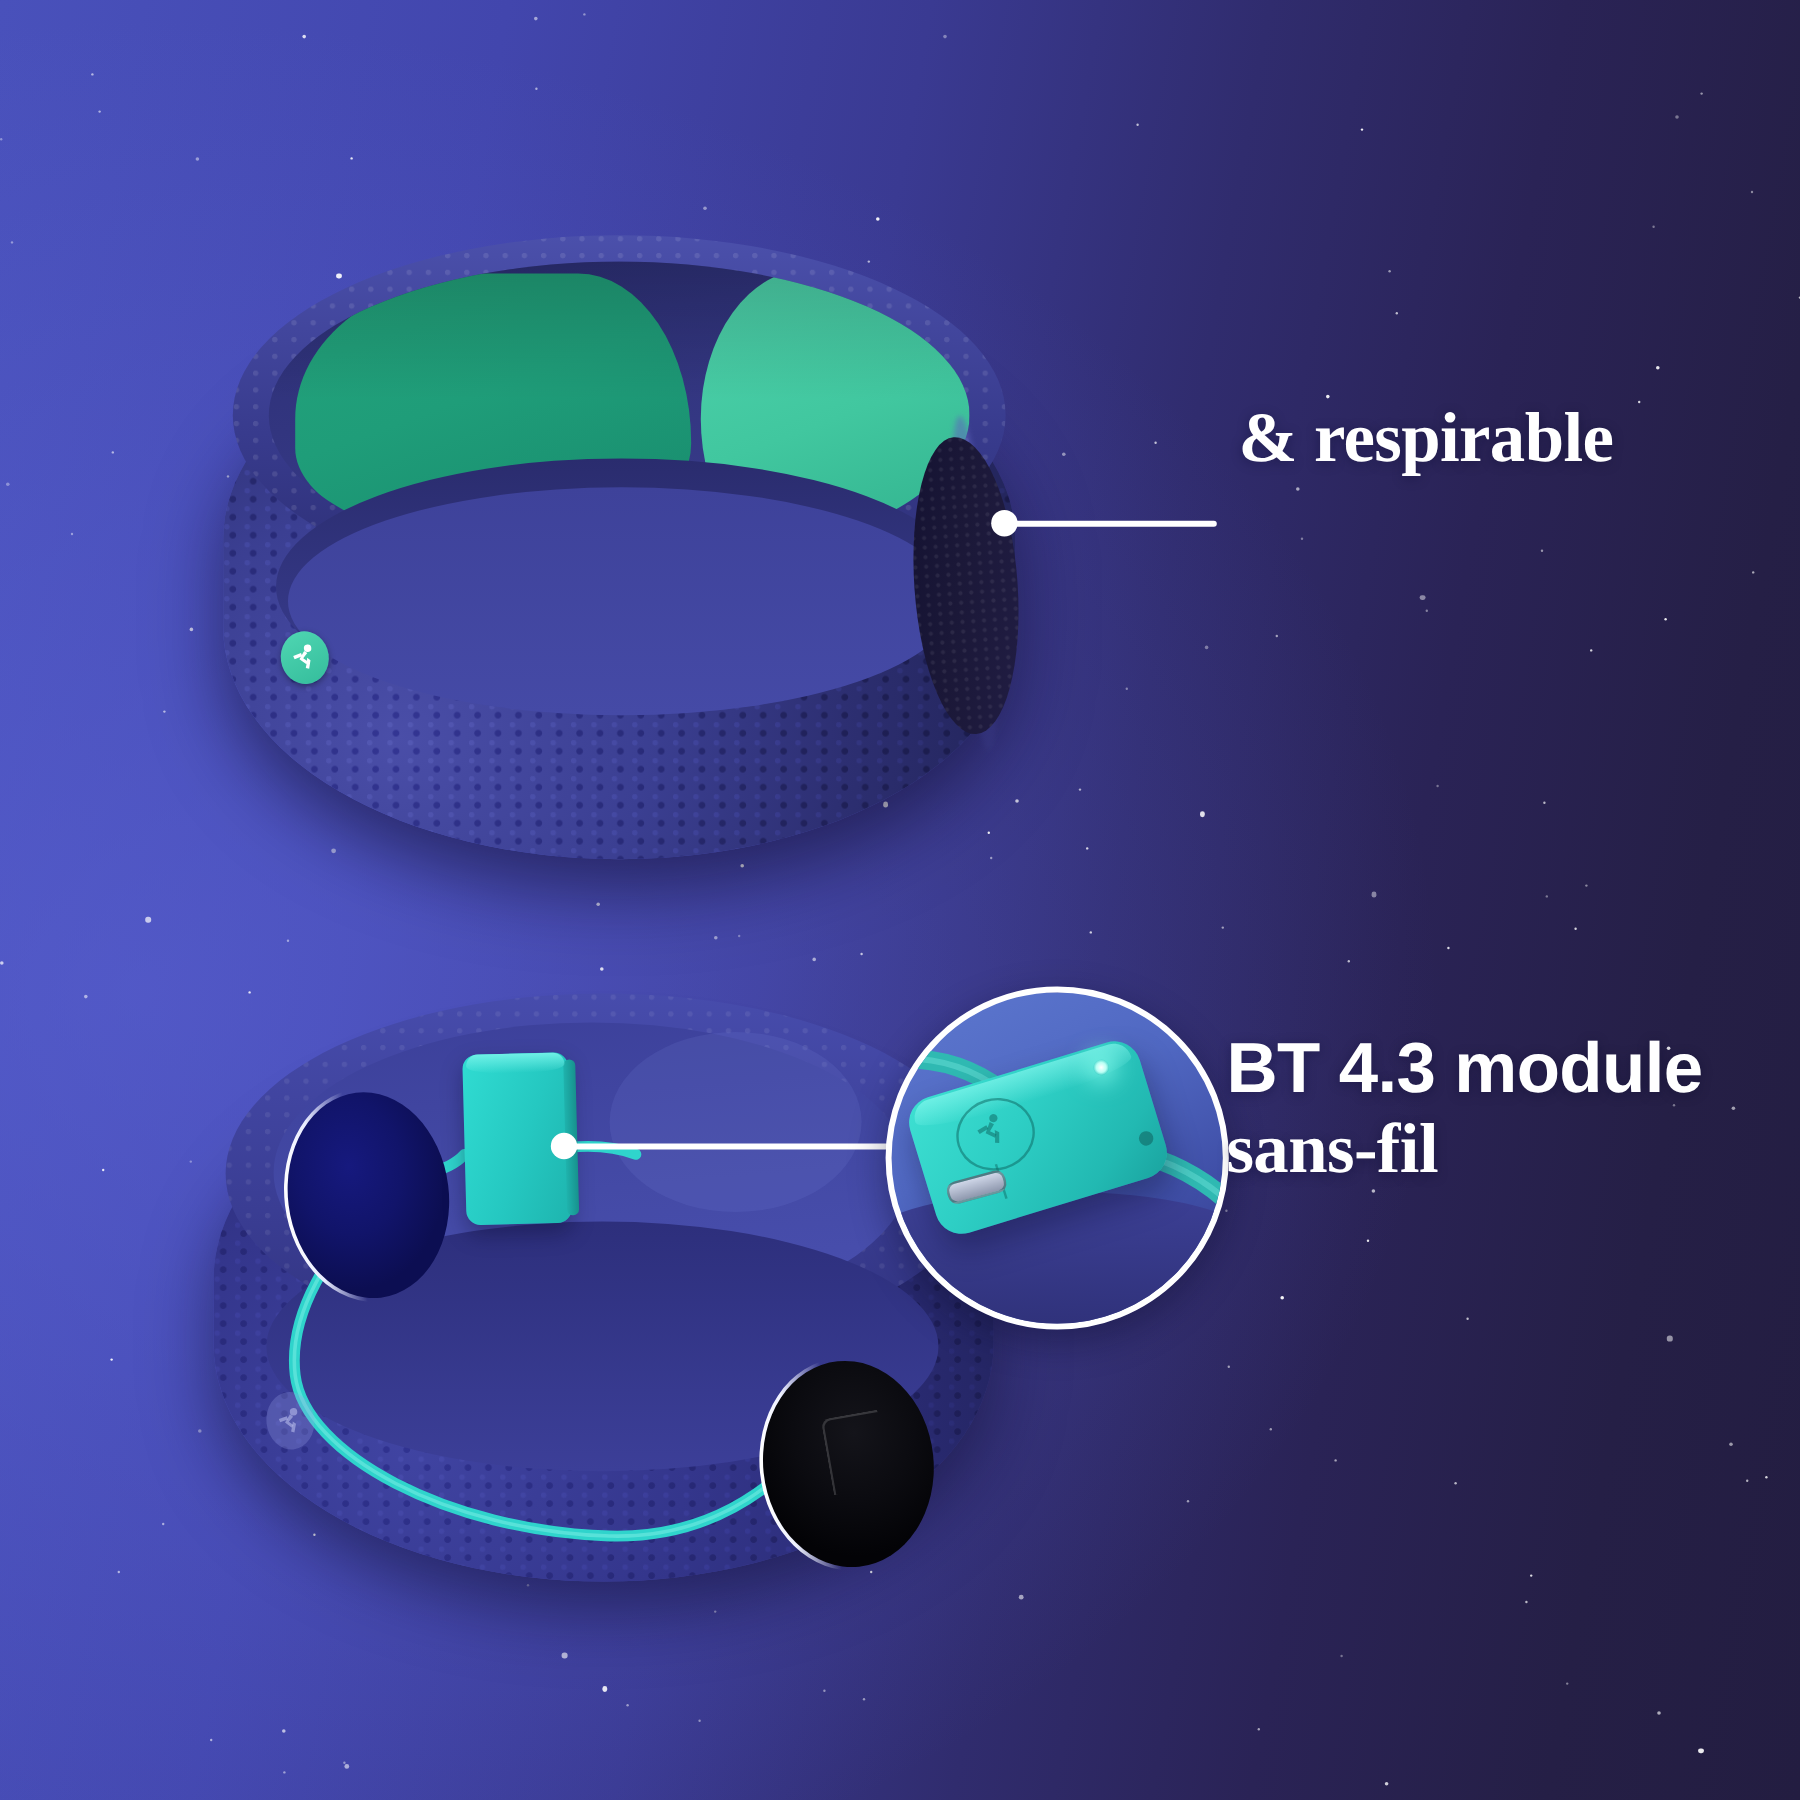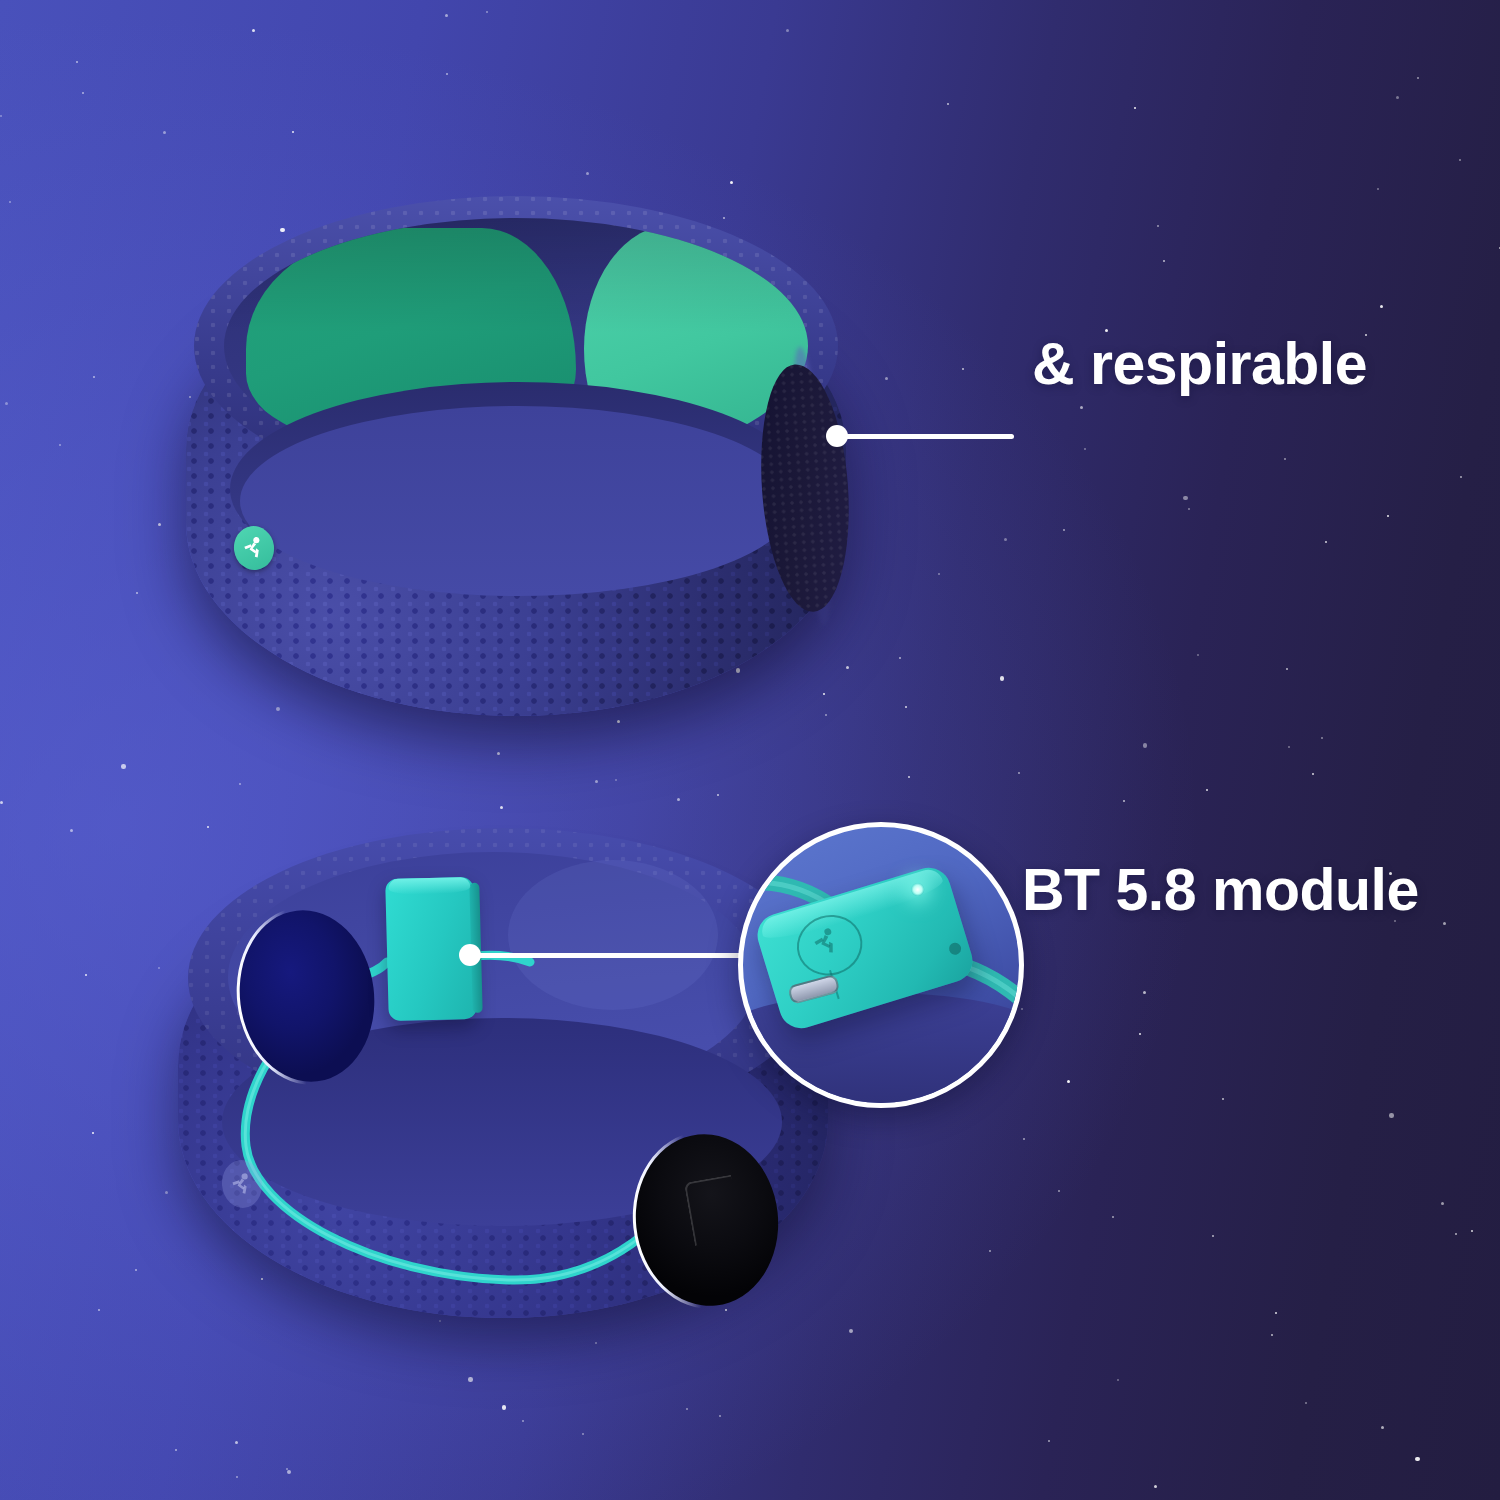--- a/index.html
+++ b/index.html
@@ -216,21 +216,21 @@
   }
   .inset .cordin{position:absolute;inset:0;}
 
   
   .leader{position:absolute;height:5px;background:#ffffff;border-radius:3px;}
   .leader-dot{position:absolute;width:22px;height:22px;border-radius:50%;background:#ffffff;}
   .callout-text{
     position:absolute;color:#ffffff;font-weight:700;letter-spacing:-.5px;
     line-height:1.14;font-size:59px;text-shadow:0 2px 10px rgba(10,10,40,.35);
   }
-  .callout-text .l2{display:block;}
+  .callout-text .l2{display:block;font-family:Liberation Serif, serif;}
 </style>
 </head>
 <body>
 
 <div id="stage" class="fallbackbg">
 
   <div class="stars" id="stars">
       <div class="star" style="left: 98.0024px; top: 1309.45px; width: 2px; height: 2px; opacity: 0.59;"></div>
       <div class="star" style="left: 1003.65px; top: 537.558px; width: 3px; height: 3px; opacity: 0.38;"></div>
       <div class="star" style="left: 275.584px; top: 706.501px; width: 4.5px; height: 4.5px; opacity: 0.51;"></div>
@@ -500,16 +500,17 @@
         <path d="M2.6 10.2 L9.4 8.6 L10.0 11.3 L3.4 12.9 Z" fill="rgba(14,110,104,.55)"></path>
       </svg>
       <div class="emb-stem"></div>
       <div class="usb"></div>
       <div class="led"></div>
       <div class="notch"></div>
     </div>
   </div>
 
   <div class="callout-text" style="left:1022px;top:857px;">
-    <span>BT 5.8 module</span>
+    <span>BT 4.3 module</span>
+    <span class="l2">sans-fil</span>
   </div>
 
 </div>
 
 </body></html>

